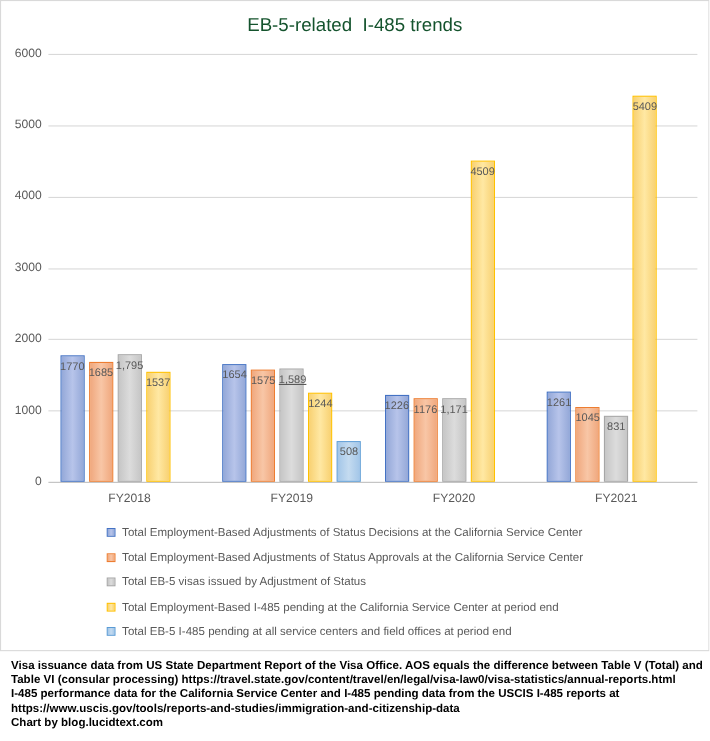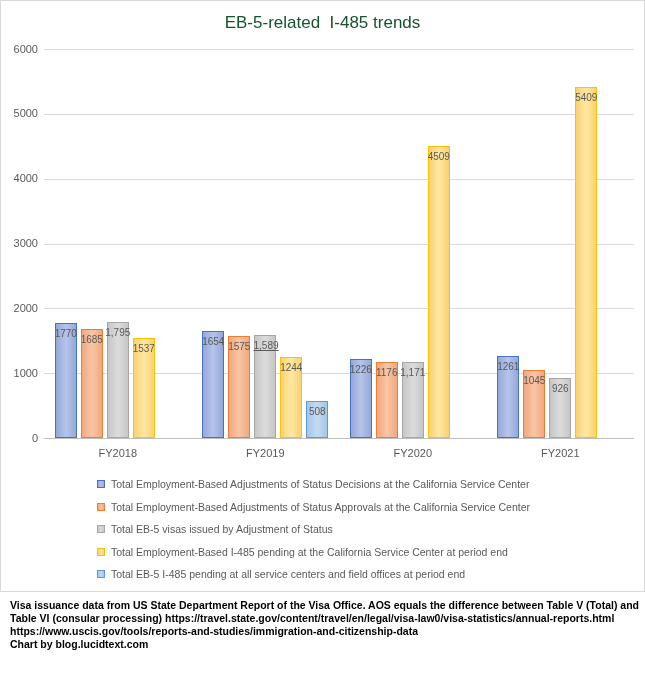--- a/index.html
+++ b/index.html
@@ -126,21 +126,21 @@
     <div class="bar" style="left: 400.75px; width: 22px; top: 361.08px; height: 75.9198px; border-color: rgb(166, 166, 166); background: linear-gradient(to right, rgb(198, 198, 198), rgb(220, 220, 220) 50%, rgb(198, 198, 198));"></div>
     <div class="bar-label" style="left: 411.75px; top: 366.08px;">1,171</div>
     <div class="bar" style="left: 426.75px; width: 22px; top: 144.667px; height: 292.333px; border-color: rgb(255, 192, 0); background: linear-gradient(to right, rgb(248, 209, 114), rgb(255, 232, 163) 50%, rgb(248, 209, 114));"></div>
     <div class="bar-label" style="left: 437.75px; top: 149.667px;">4509</div>
     <div class="cat-label" style="left: 411.75px; top: 446px;">FY2020</div>
     <div class="bar" style="left: 496.25px; width: 22px; top: 355.245px; height: 81.7548px; border-color: rgb(68, 114, 196); background: linear-gradient(to right, rgb(148, 168, 216), rgb(183, 196, 234) 50%, rgb(148, 168, 216));"></div>
     <div class="bar-label" style="left: 507.25px; top: 360.245px;">1261</div>
     <div class="bar" style="left: 522.25px; width: 22px; top: 369.249px; height: 67.7508px; border-color: rgb(237, 125, 49); background: linear-gradient(to right, rgb(240, 168, 126), rgb(248, 198, 166) 50%, rgb(240, 168, 126));"></div>
     <div class="bar-label" style="left: 533.25px; top: 374.249px;">1045</div>
     <div class="bar" style="left: 548.25px; width: 22px; top: 376.964px; height: 60.0357px; border-color: rgb(166, 166, 166); background: linear-gradient(to right, rgb(198, 198, 198), rgb(220, 220, 220) 50%, rgb(198, 198, 198));"></div>
-    <div class="bar-label" style="left: 559.25px; top: 381.964px;">926</div>
+    <div class="bar-label" style="left: 559.25px; top: 381.964px;">831</div>
     <div class="bar" style="left: 574.25px; width: 22px; top: 86.3165px; height: 350.683px; border-color: rgb(255, 192, 0); background: linear-gradient(to right, rgb(248, 209, 114), rgb(255, 232, 163) 50%, rgb(248, 209, 114));"></div>
     <div class="bar-label" style="left: 585.25px; top: 91.3165px;">5409</div>
     <div class="cat-label" style="left: 559.25px; top: 446px; text-align: center;">FY2021</div>
     <div class="legend-item" style="top: 498.5px;">
       <span class="legend-marker" style="border-color: rgb(237, 125, 49); background: linear-gradient(to right, rgb(240, 168, 126), rgb(248, 198, 166) 50%, rgb(240, 168, 126));"></span>
       <span class="legend-label">Total Employment-Based Adjustments of Status Approvals at the California Service Center</span>
     </div>
     <div class="legend-item" style="top: 476px;">
       <span class="legend-marker" style="border-color: rgb(68, 114, 196); background: linear-gradient(to right, rgb(148, 168, 216), rgb(183, 196, 234) 50%, rgb(148, 168, 216));"></span>
       <span class="legend-label">Total Employment-Based Adjustments of Status Decisions at the California Service Center</span>
@@ -155,15 +155,16 @@
     </div>
     <div class="legend-item" style="top: 566px;">
       <span class="legend-marker" style="border-color: rgb(91, 155, 213); background: linear-gradient(to right, rgb(163, 198, 232), rgb(196, 219, 240) 50%, rgb(163, 198, 232));"></span>
       <span class="legend-label">Total EB-5 I-485 pending at all service centers and field offices at period end</span>
     </div>
   </div>
 
 <div class="footer">
   <div class="footer-line">Visa issuance data from US State Department Report of the Visa Office. AOS equals the difference between Table V (Total) and</div>
   <div class="footer-line">Table VI (consular processing) https://travel.state.gov/content/travel/en/legal/visa-law0/visa-statistics/annual-reports.html</div>
+  <div class="footer-line">I-485 performance data for the California Service Center and I-485 pending data from the USCIS I-485 reports at</div>
   <div class="footer-line">https://www.uscis.gov/tools/reports-and-studies/immigration-and-citizenship-data</div>
   <div class="footer-line">Chart by blog.lucidtext.com</div>
 </div>
 
 </body></html>

